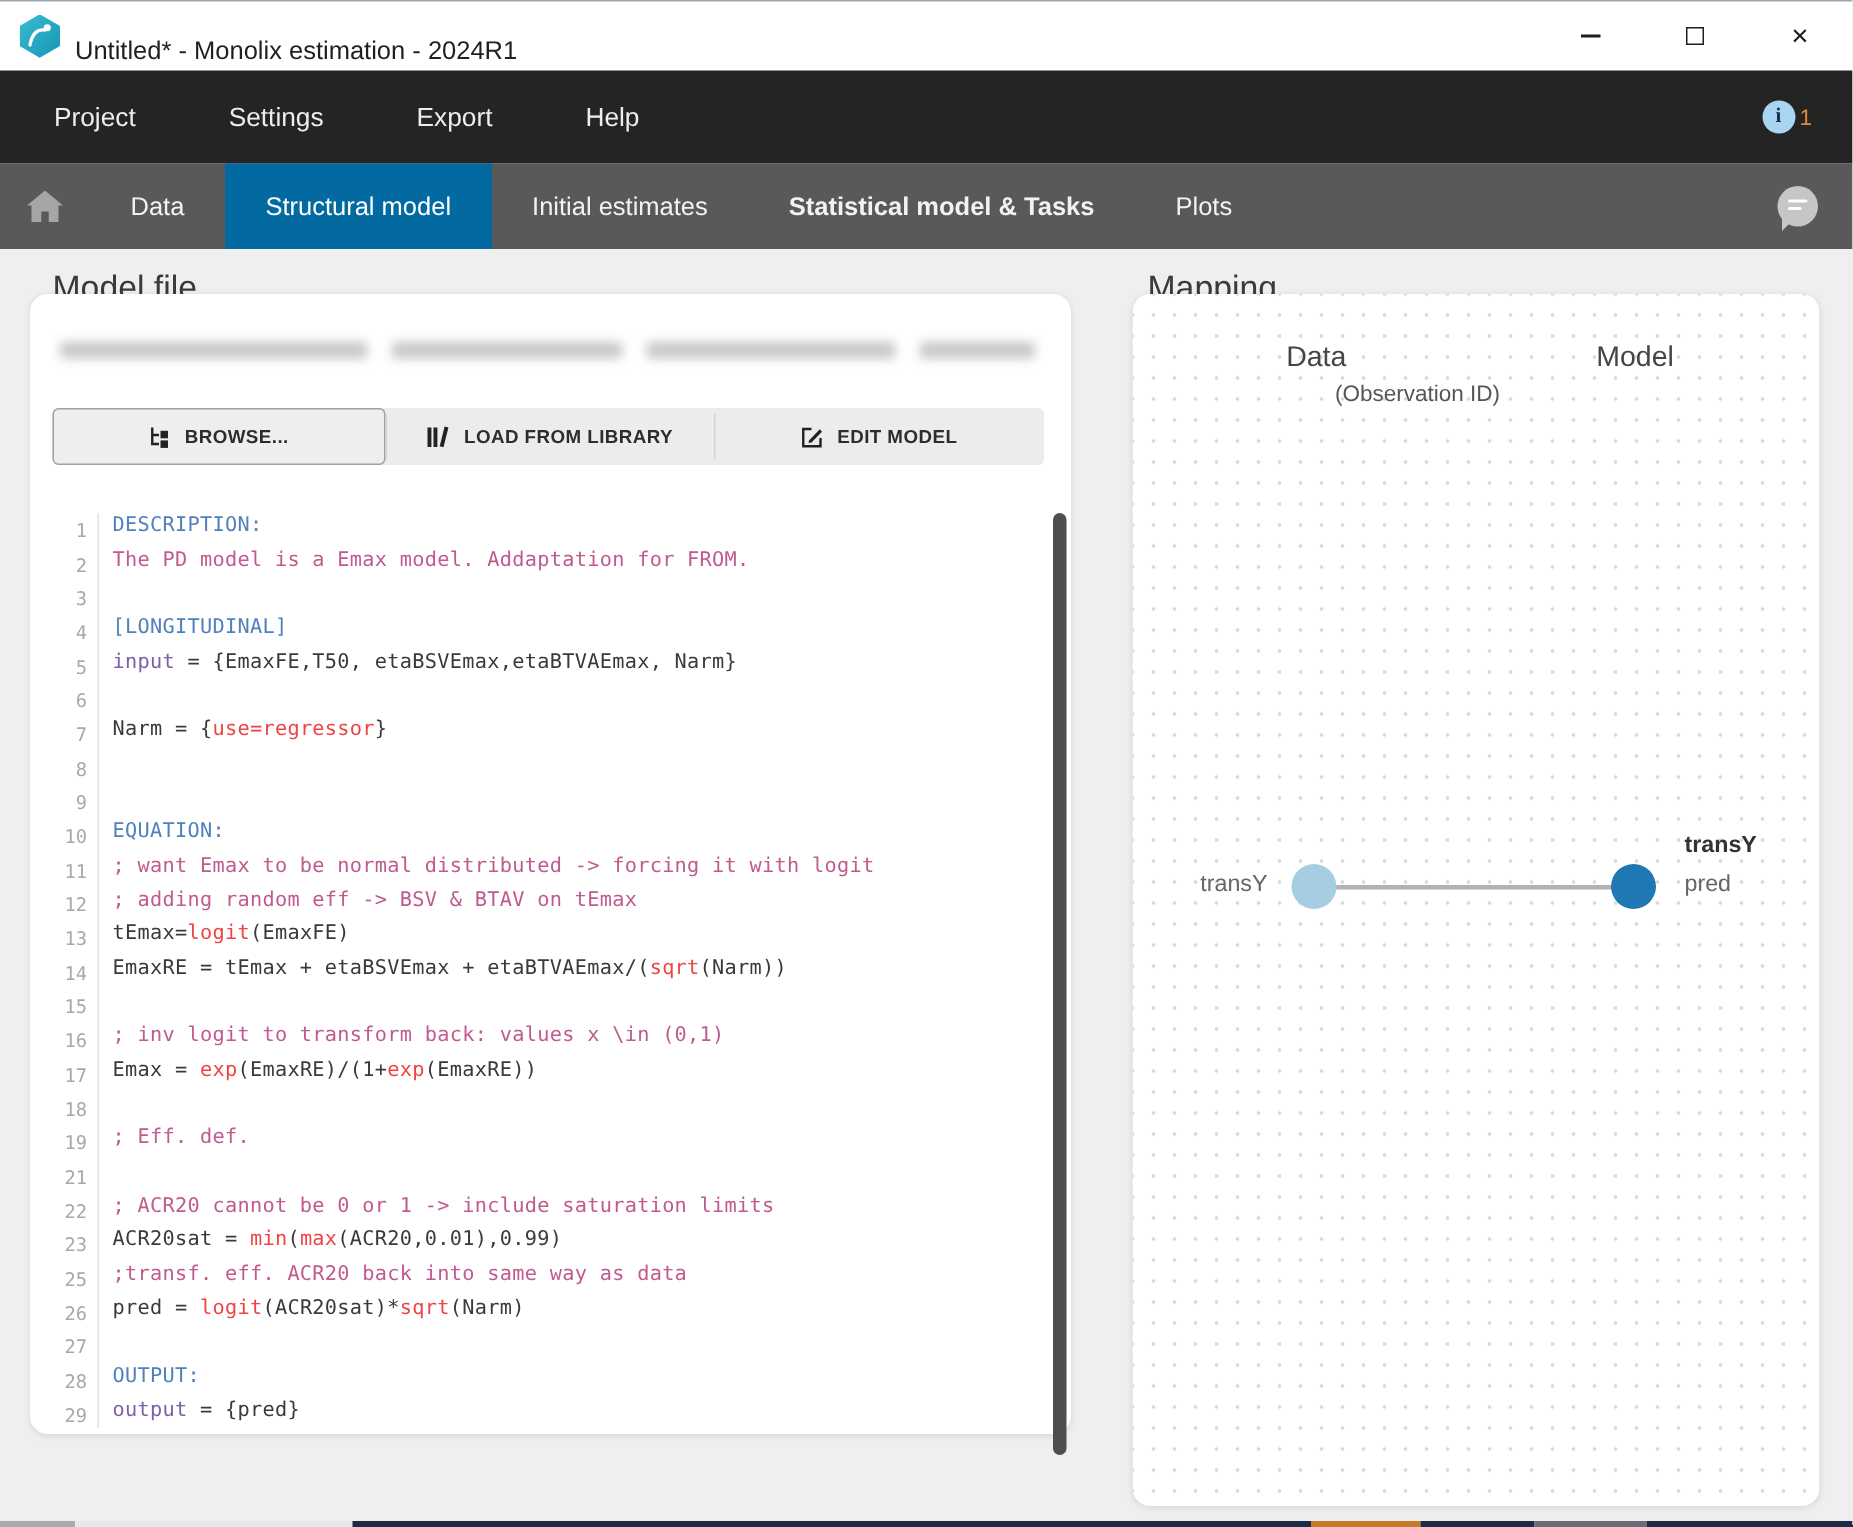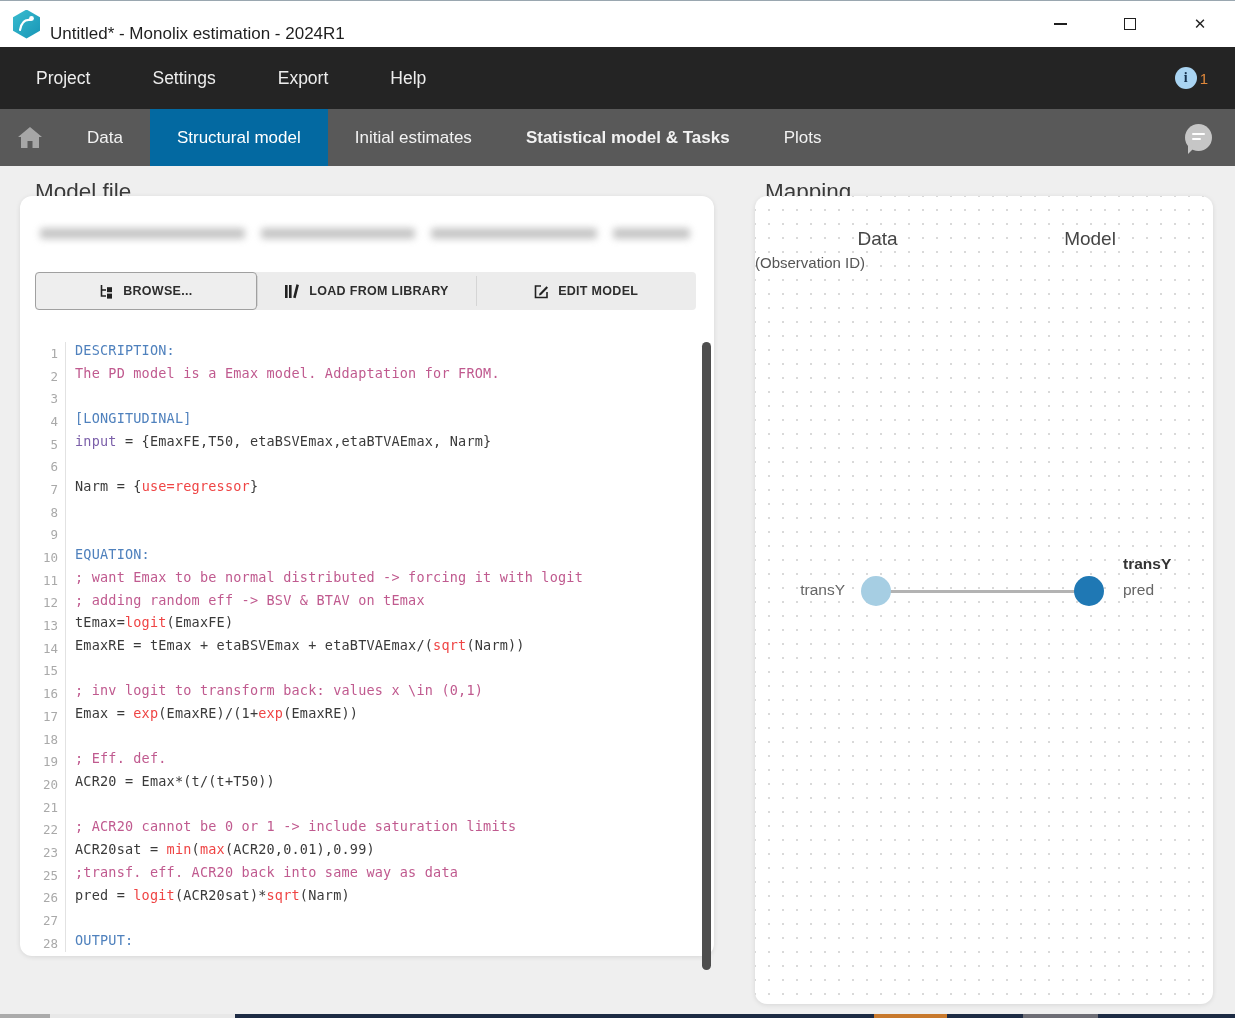--- a/index.html
+++ b/index.html
@@ -91,21 +91,21 @@
   }
   .lc { display:flex; padding-left:9px; white-space:pre; color:#3a3a3a; letter-spacing:.2px; }
   .tok-kw { color:#4f81bd; }
   .tok-fn { color:#ef4444; }
   .tok-cm { color:#c05a8f; }
   .tok-pu { color:#7b5fa9; }
   .tok-tx { color:#3a3a3a; }
   .vscroll { position:absolute; right:3px; top:146px; width:9px; height:628px; background:#4e4e4e; border-radius:5px; }
   
   .map-col-data  { position:absolute; left:0;   top:32px; width:245px; text-align:center; font-size:19px; color:#454545; }
-  .map-col-sub   { position:absolute; left:0;   top:58px; width:245px; text-align:left; font-size:15px; color:#565656; }
+  .map-col-sub   { position:absolute; left:0;   top:58px; width:245px; text-align:right; font-size:15px; color:#565656; }
   .map-col-model { position:absolute; left:245px; top:32px; width:180px; text-align:center; font-size:19px; color:#454545; }
   .map-left-label { position:absolute; left:28px; top:385px; width:62px; text-align:right; font-size:15.5px; color:#666; }
   .map-dot { position:absolute; width:30px; height:30px; border-radius:50%; }
   .map-dot.left  { left:106px; top:380px; }
   .map-dot.right { left:319px; top:380px; }
   .map-line { position:absolute; left:130px; top:393.5px; width:196px; height:3px; background:#b3b3b3; }
   .map-right-top    { position:absolute; left:368px; top:359px; font-size:15.5px; font-weight:bold; color:#333; }
   .map-right-bottom { position:absolute; left:368px; top:385px; font-size:15.5px; color:#666; }
   
   .fstrip { position:absolute; bottom:0; height:4px; }
@@ -274,24 +274,20 @@
       </div>
       <div class="code-line">
         <span class="ln">18</span>
         <span class="lc"></span>
       </div>
       <div class="code-line">
         <span class="ln">19</span>
         <span class="lc"><span class="tok-cm">; Eff. def.</span></span>
       </div>
       <div class="code-line">
-        <span class="ln">20</span>
-        <span class="lc"><span class="tok-tx">ACR20 = Emax*(t/(t+T50))</span></span>
-      </div>
-      <div class="code-line">
         <span class="ln">21</span>
         <span class="lc"></span>
       </div>
       <div class="code-line">
         <span class="ln">22</span>
         <span class="lc"><span class="tok-cm">; ACR20 cannot be 0 or 1 -&gt; include saturation limits</span></span>
       </div>
       <div class="code-line">
         <span class="ln">23</span>
         <span class="lc"><span class="tok-tx">ACR20sat = </span><span class="tok-fn">min</span><span class="tok-tx">(</span><span class="tok-fn">max</span><span class="tok-tx">(ACR20,0.01),0.99)</span></span>

